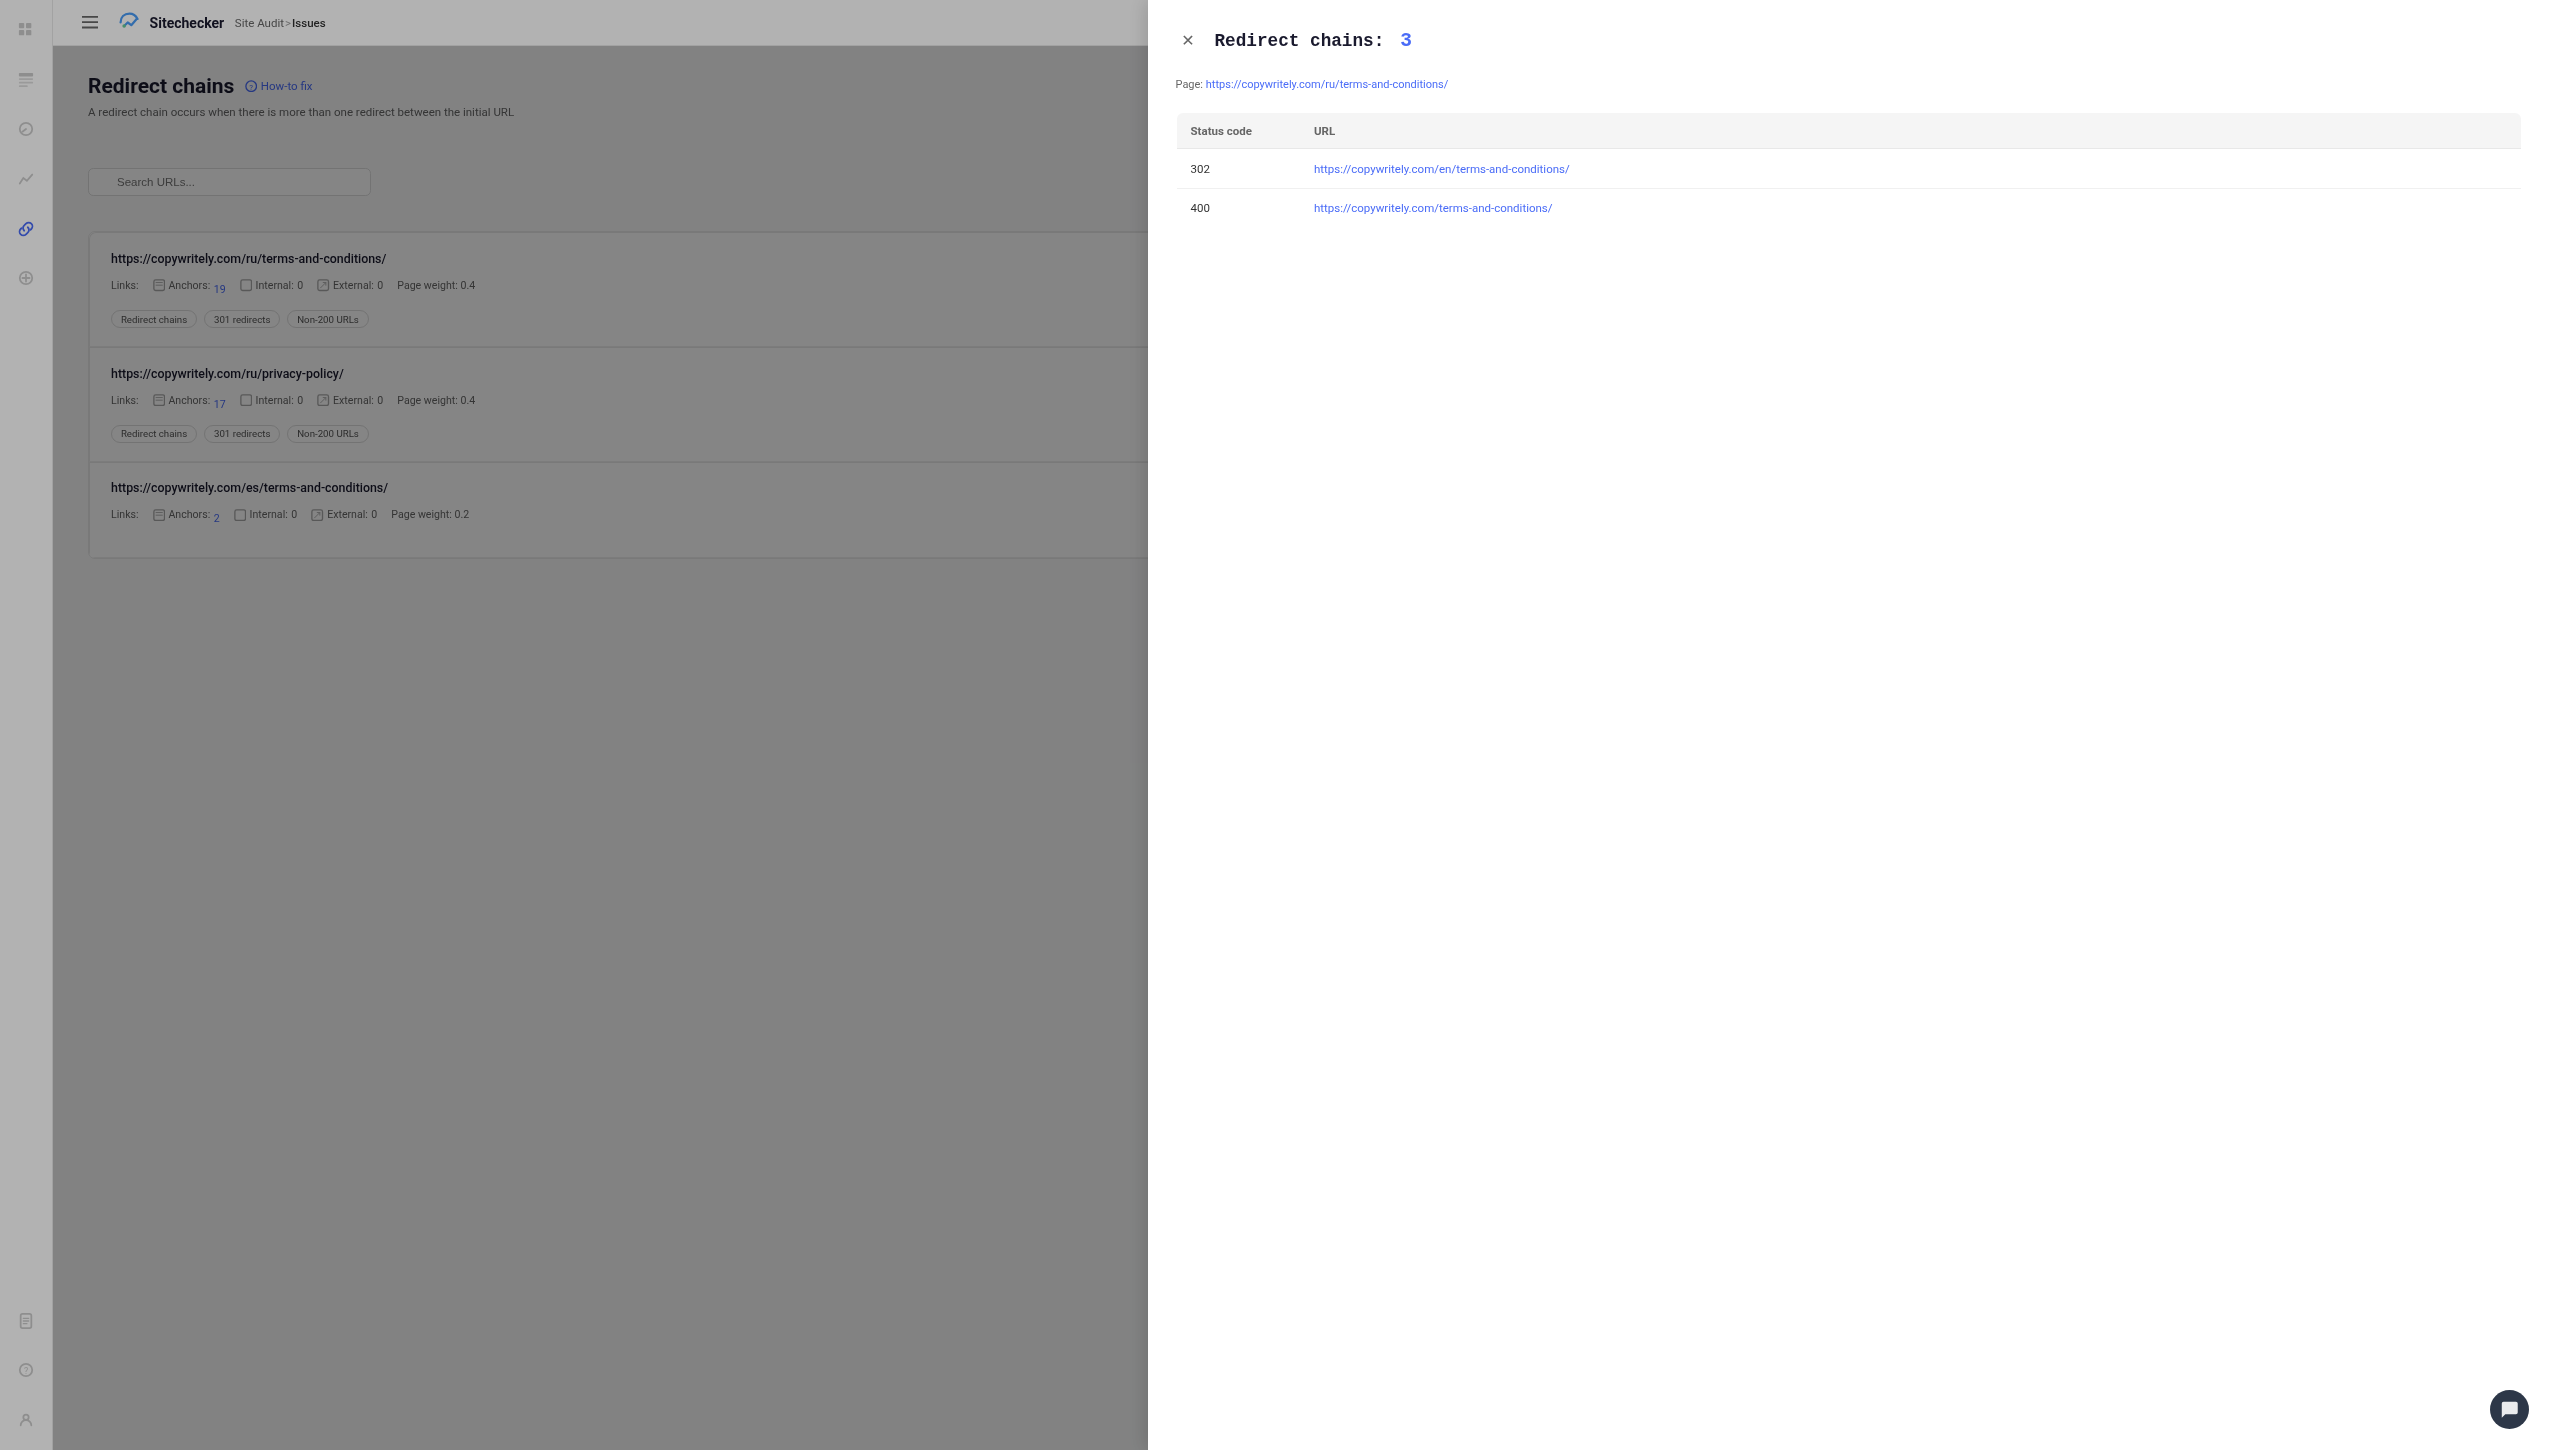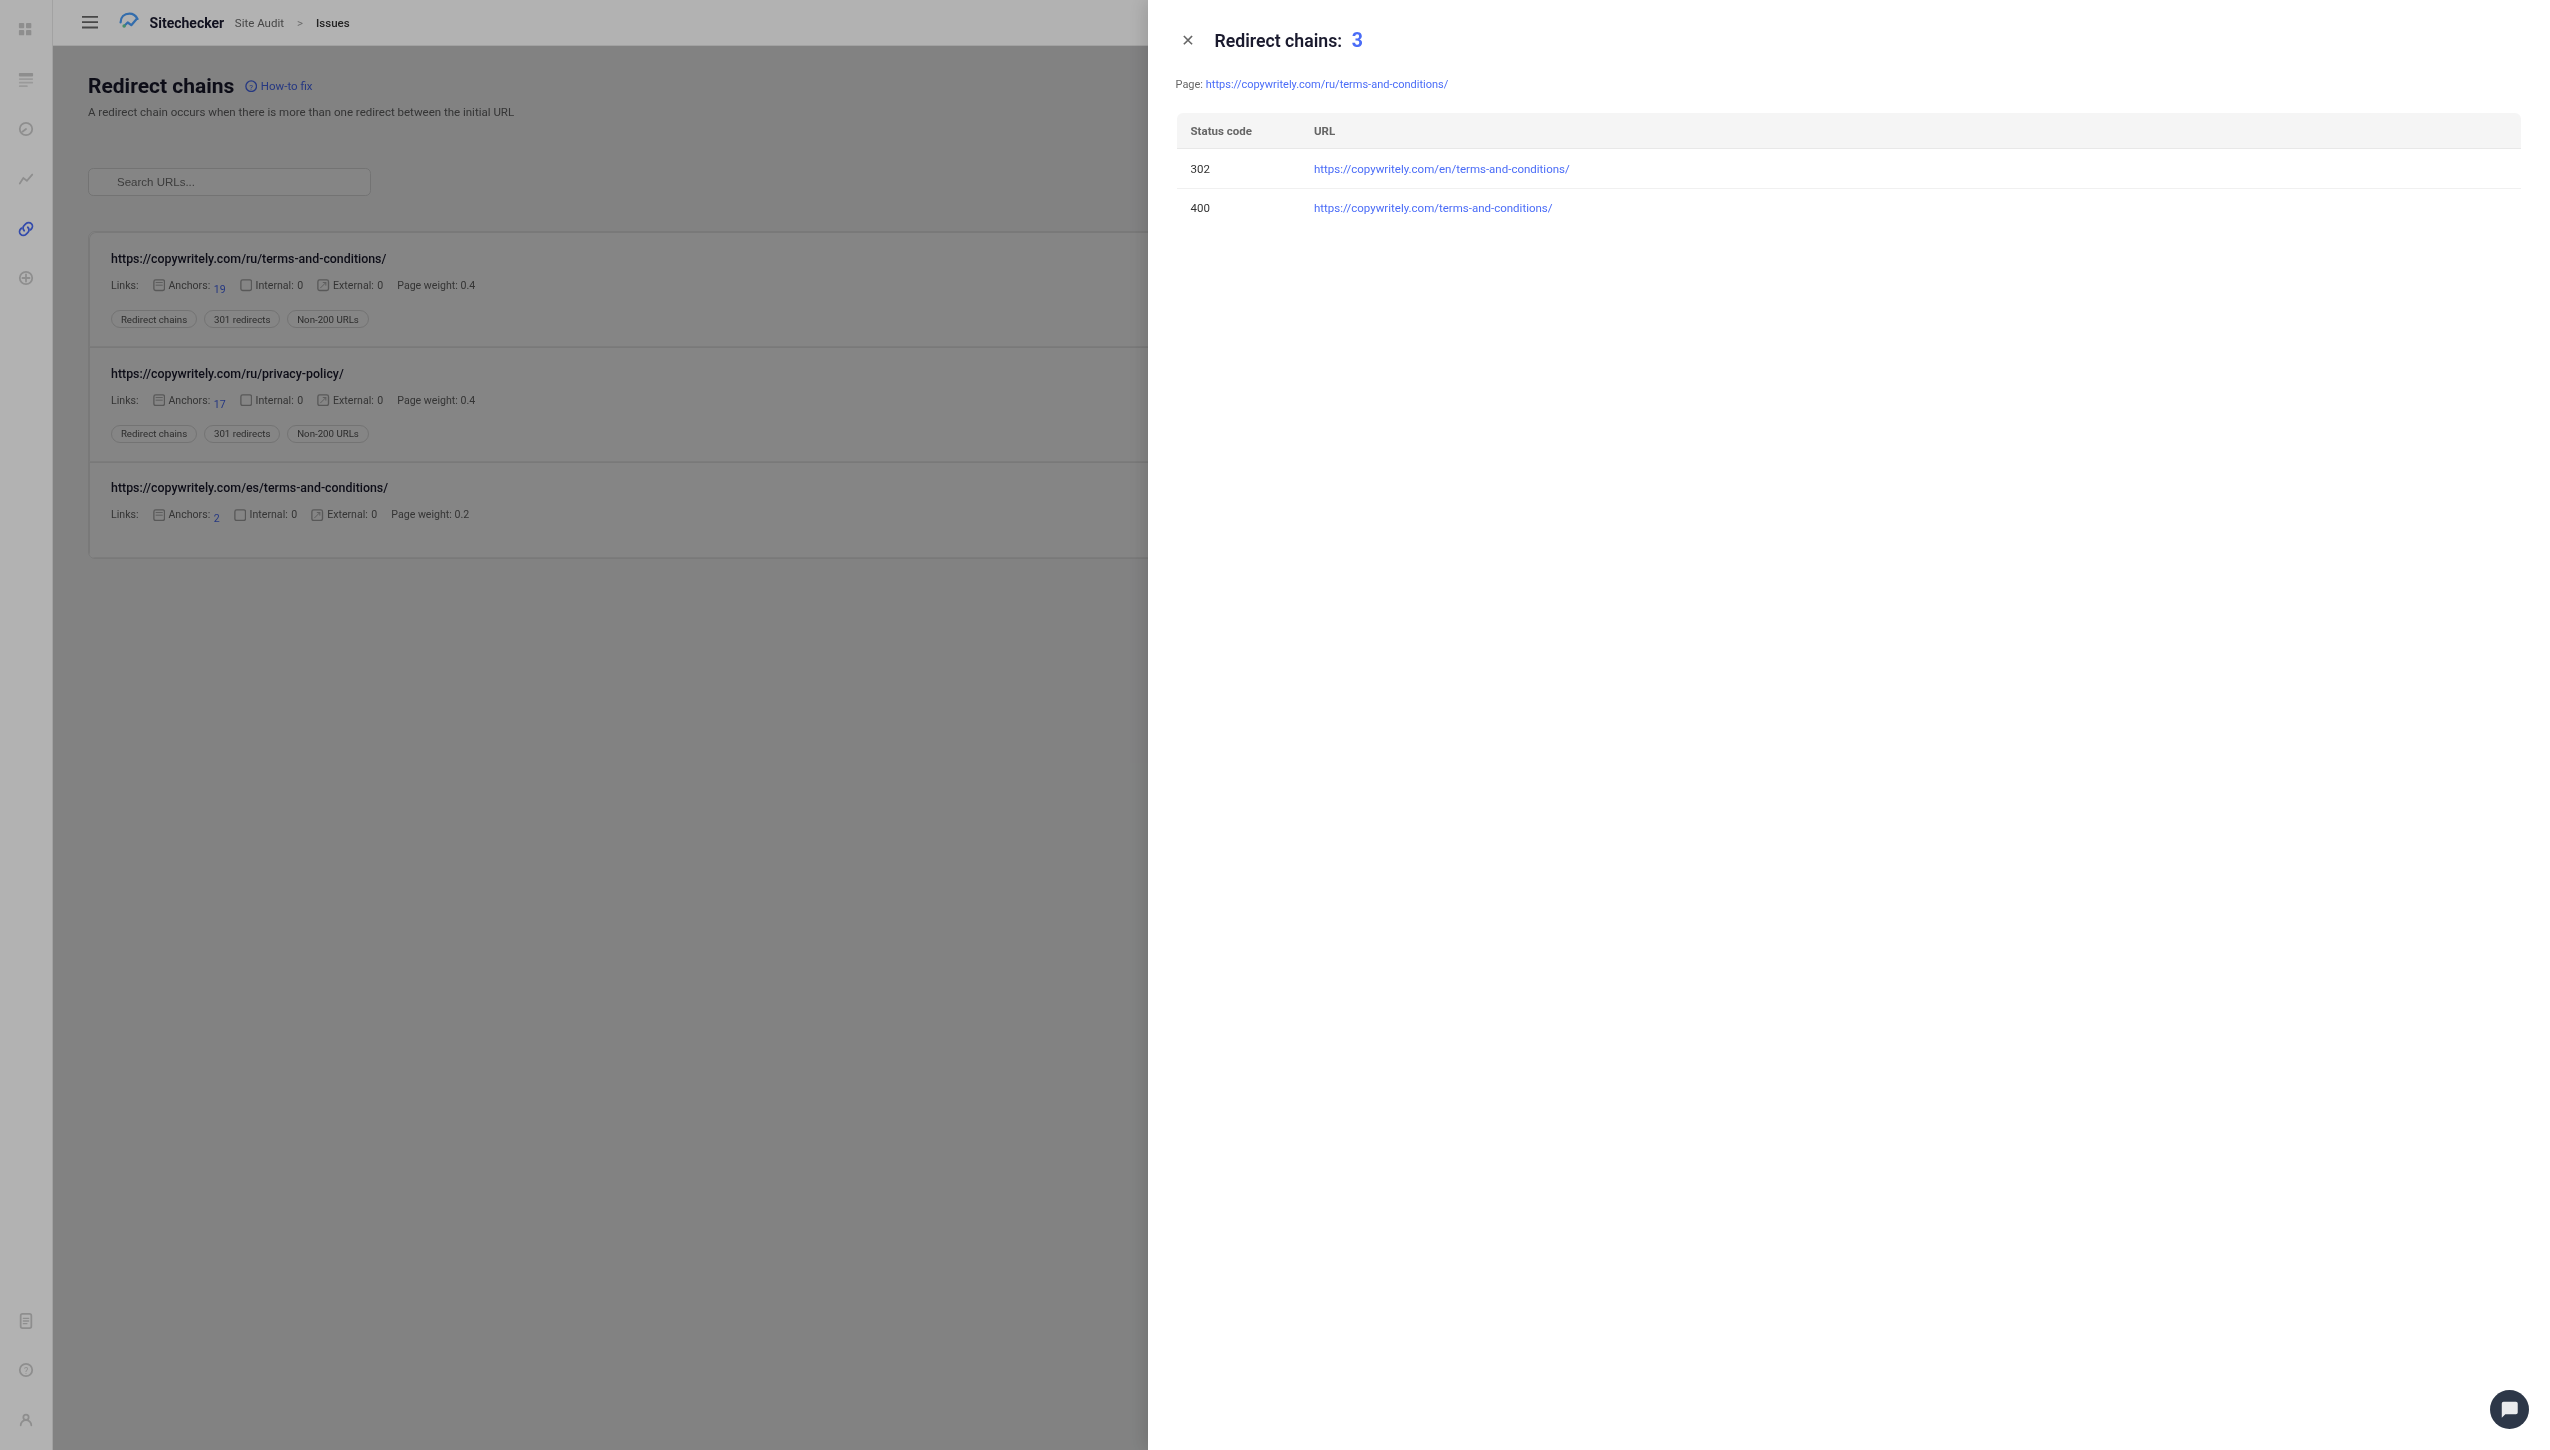--- a/index.html
+++ b/index.html
@@ -57,21 +57,21 @@
       font-size: 14px;
       color: #1a1a2e;
     }
     .topnav-logo-icon {
       width: 25px;
       height: 25px;
     }
     .topnav-breadcrumb {
       display: flex;
       align-items: center;
-      gap: 13px;
+      gap: 1px;
       color: #666;
       font-size: 11.5px;
     }
     .breadcrumb-arrow { color: #999; }
     .breadcrumb-current { color: #333; font-weight: 500; }
 
     
     .page-content {
       flex: 1;
       overflow-y: auto;
@@ -221,20 +221,21 @@
       width: 25px;
       height: 25px;
       display: flex;
       align-items: center;
       justify-content: center;
     }
     .panel-title {
       font-size: 17.7px;
       font-weight: 600;
       color: #1a1a2e;
+      font-family: Liberation Mono, monospace;
     }
     .panel-title .count {
       color: #4a6cf7;
       font-size: 19.5px;
       font-weight: 700;
       margin-left: 5.3px;
     }
     .panel-page {
       font-size: 11px;
       color: #666;

